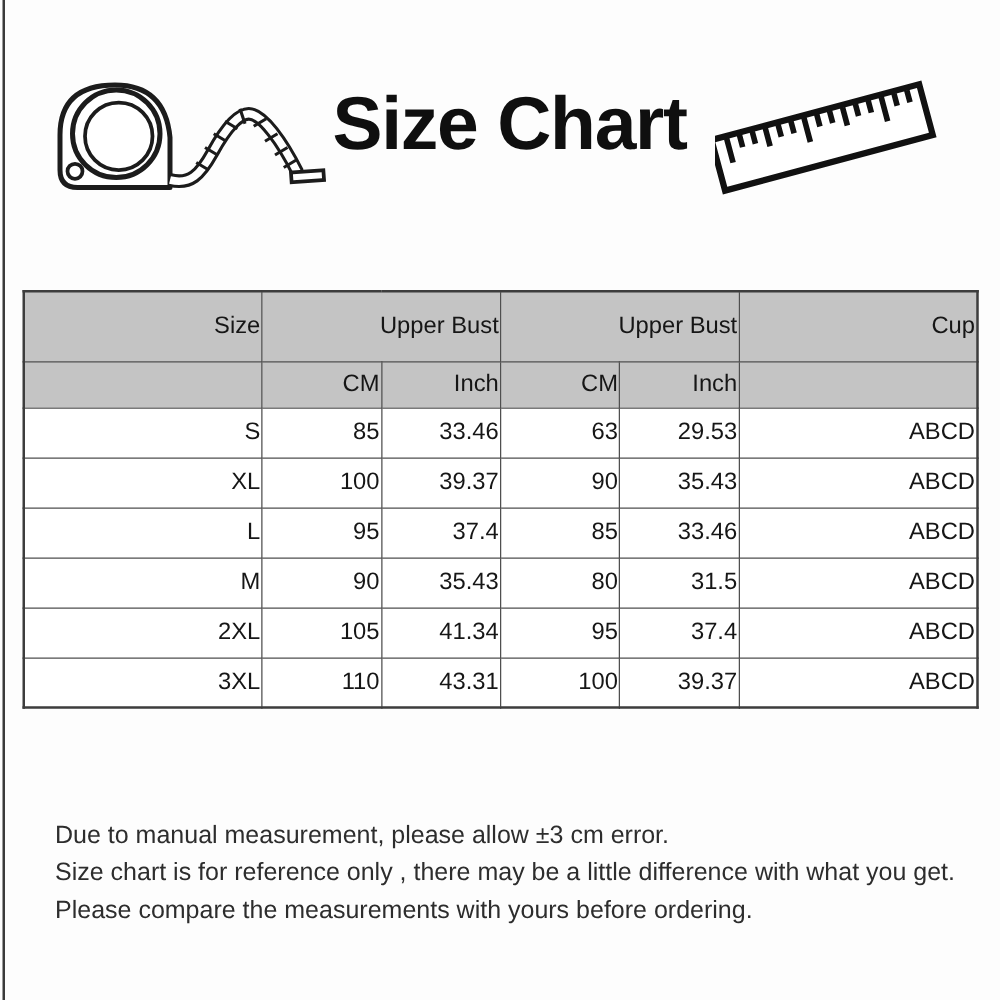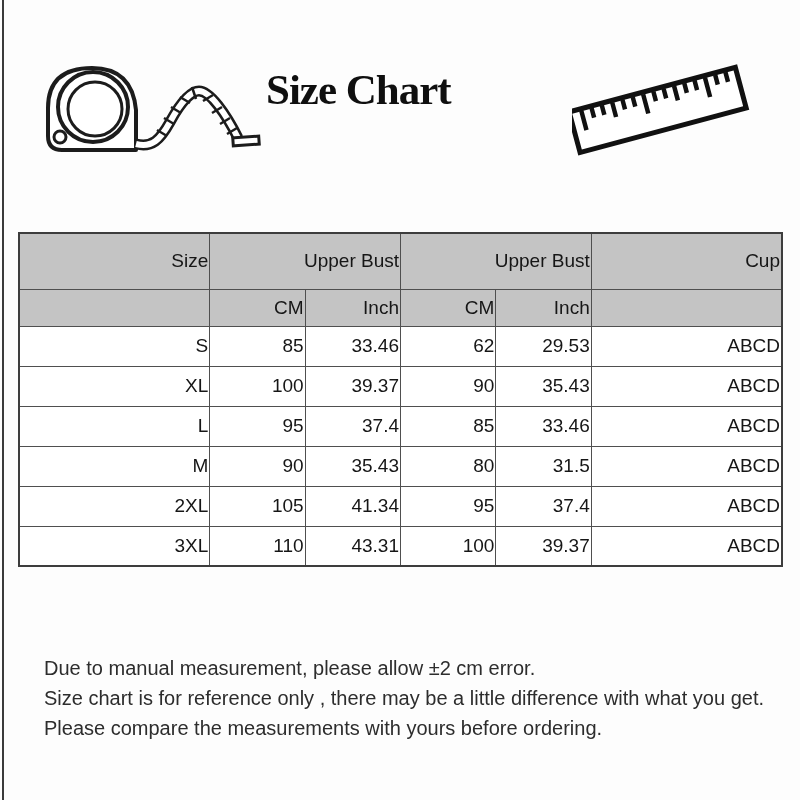--- a/index.html
+++ b/index.html
@@ -21,22 +21,22 @@
     color:var(--text);
   }
   .edge-line{
     position:absolute;left:2px;top:0;width:2px;height:800px;
     background:#3a3a3a;
   }
   .header{position:absolute;top:0;left:0;width:800px;height:190px;}
   .tape-icon{position:absolute;left:36px;top:58px;}
   .page-title{
     position:absolute;left:266px;top:66px;
-    font-size:43px;font-weight:bold;letter-spacing:-1px;line-height:1.1;
-    color:var(--title-color);white-space:nowrap;font-family:Liberation Serif, serif;
+    font-size:60px;font-weight:bold;letter-spacing:-1px;line-height:1.1;
+    color:var(--title-color);white-space:nowrap;
   }
   .ruler-icon{position:absolute;left:572px;top:55px;}
 
   .size-table{
     position:absolute;left:18px;top:232px;width:765px;
     border-collapse:collapse;table-layout:fixed;
     font-size:19px;text-align:center;color:var(--text);
   }
   .size-table,
   .size-table th,
@@ -115,21 +115,21 @@
       <th>CM</th>
       <th>Inch</th>
       <th></th>
     </tr>
   </thead>
   <tbody>
     <tr>
       <td>S</td>
       <td>85</td>
       <td>33.46</td>
-      <td>62</td>
+      <td>63</td>
       <td>29.53</td>
       <td>ABCD</td>
     </tr>
     <tr>
       <td>XL</td>
       <td>100</td>
       <td>39.37</td>
       <td>90</td>
       <td>35.43</td>
       <td>ABCD</td>
@@ -163,16 +163,16 @@
       <td>110</td>
       <td>43.31</td>
       <td>100</td>
       <td>39.37</td>
       <td>ABCD</td>
     </tr>
   </tbody>
 </table>
 
 <div class="notes">
-  <p>Due to manual measurement, please allow ±2 cm error.</p>
+  <p>Due to manual measurement, please allow ±3 cm error.</p>
   <p>Size chart is for reference only , there may be a little difference with what you get.</p>
   <p>Please compare the measurements with yours before ordering.</p>
 </div>
 
 </body></html>

